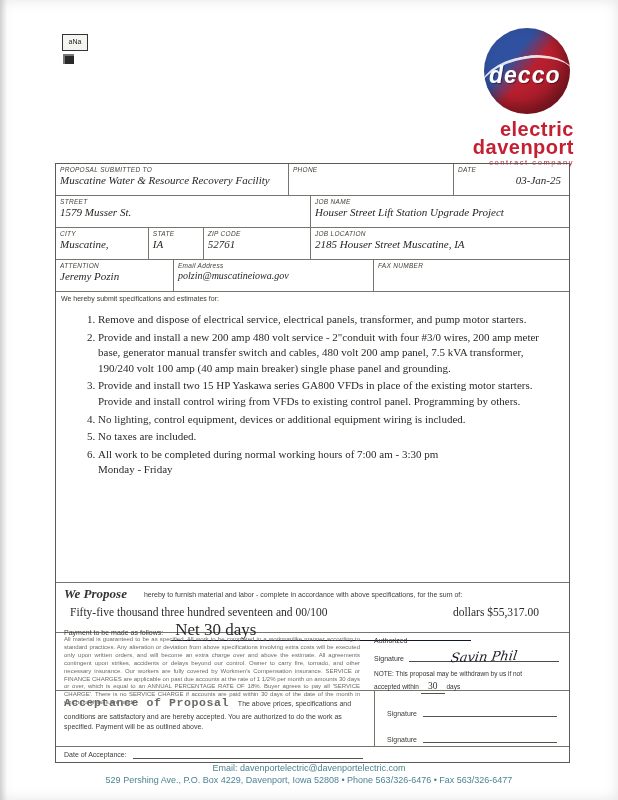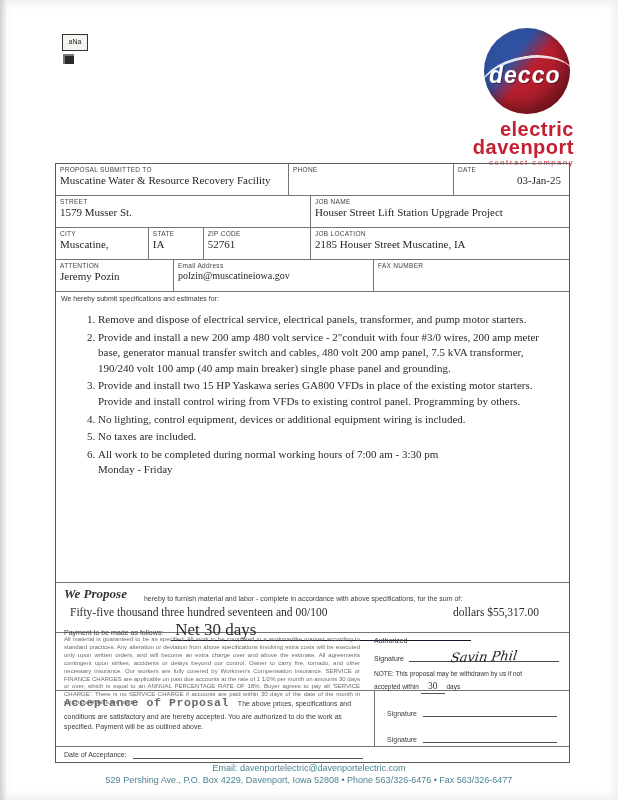--- a/index.html
+++ b/index.html
@@ -25,33 +25,33 @@
   .ball-text{position:absolute;left:5px;top:34px;color:#fff;font-family:"Liberation Sans",sans-serif;
         font-style:italic;font-weight:bold;font-size:23px;letter-spacing:1px;text-shadow:1px 1px 1px rgba(0,0,0,.4);}
   .brand{color:#c42032;font-family:"Liberation Sans",sans-serif;font-weight:bold;
         font-size:20px;line-height:18px;letter-spacing:.5px;}
   .brand-sub{color:#c42032;font-family:"Liberation Sans",sans-serif;font-size:7.5px;
         letter-spacing:1.6px;margin-top:2px;}
 
   
   .form{position:absolute;left:55px;top:163px;width:515px;border:1.4px solid #5a5a56;box-sizing:border-box;background:rgba(255,255,255,.35);}
   .row{display:flex;height:32px;border-bottom:1px solid #77756e;box-sizing:border-box;}
-  .cell{box-sizing:border-box;border-right:1px solid #77756e;padding:2px 4px 1px;display:flex;flex-direction:column;overflow:hidden;}
+  .cell{box-sizing:border-box;border-right:1px solid #77756e;padding:2px 4px 1px;display:flex;flex-direction:column;overflow:hidden;font-style:italic;}
   .cell:last-child{border-right:none;}
   .label{font-family:"Liberation Sans",sans-serif;font-size:6.5px;color:#44423c;letter-spacing:.3px;}
   .value{font-size:11px;color:#262622;margin-top:1px;white-space:nowrap;}
 
   .band{height:14px;box-sizing:border-box;padding:3px 5px 0;font-family:"Liberation Sans",sans-serif;
         font-size:7px;color:#3a3a36;}
   .bodyarea{height:276px;box-sizing:border-box;padding:6px 18px 0 26px;}
   .bodyarea ol{margin:0;padding-left:16px;font-size:11px;line-height:1.42;color:#2a2a26;}
   .bodyarea li{margin-bottom:2px;white-space:pre-line;}
 
   .propose{height:50px;box-sizing:border-box;border-top:1px solid #77756e;padding:3px 8px 0;}
-  .p-line1{display:flex;align-items:flex-end;gap:17px;}
+  .p-line1{display:flex;align-items:center;gap:17px;}
   .we-propose{font-weight:bold;font-style:italic;font-size:13px;color:#333;}
   .p-small{font-family:"Liberation Sans",sans-serif;font-size:7px;color:#3c3c38;}
   .p-amount{display:flex;align-items:baseline;margin:4px 0 2px;font-size:11.5px;}
   .amount-words{padding-left:6px;}
   .amount-fig{margin-left:auto;margin-right:22px;}
   .p-pay{display:flex;align-items:baseline;gap:8px;}
   .pay-terms{font-size:17px;border-bottom:1px solid #0f172a;width:300px;padding-left:4px;box-sizing:border-box;}
 
   .fine{height:58px;box-sizing:border-box;border-top:1px solid #77756e;display:flex;}
   .fine-left{width:62%;box-sizing:border-box;padding:3px 8px;font-family:"Liberation Sans",sans-serif;

